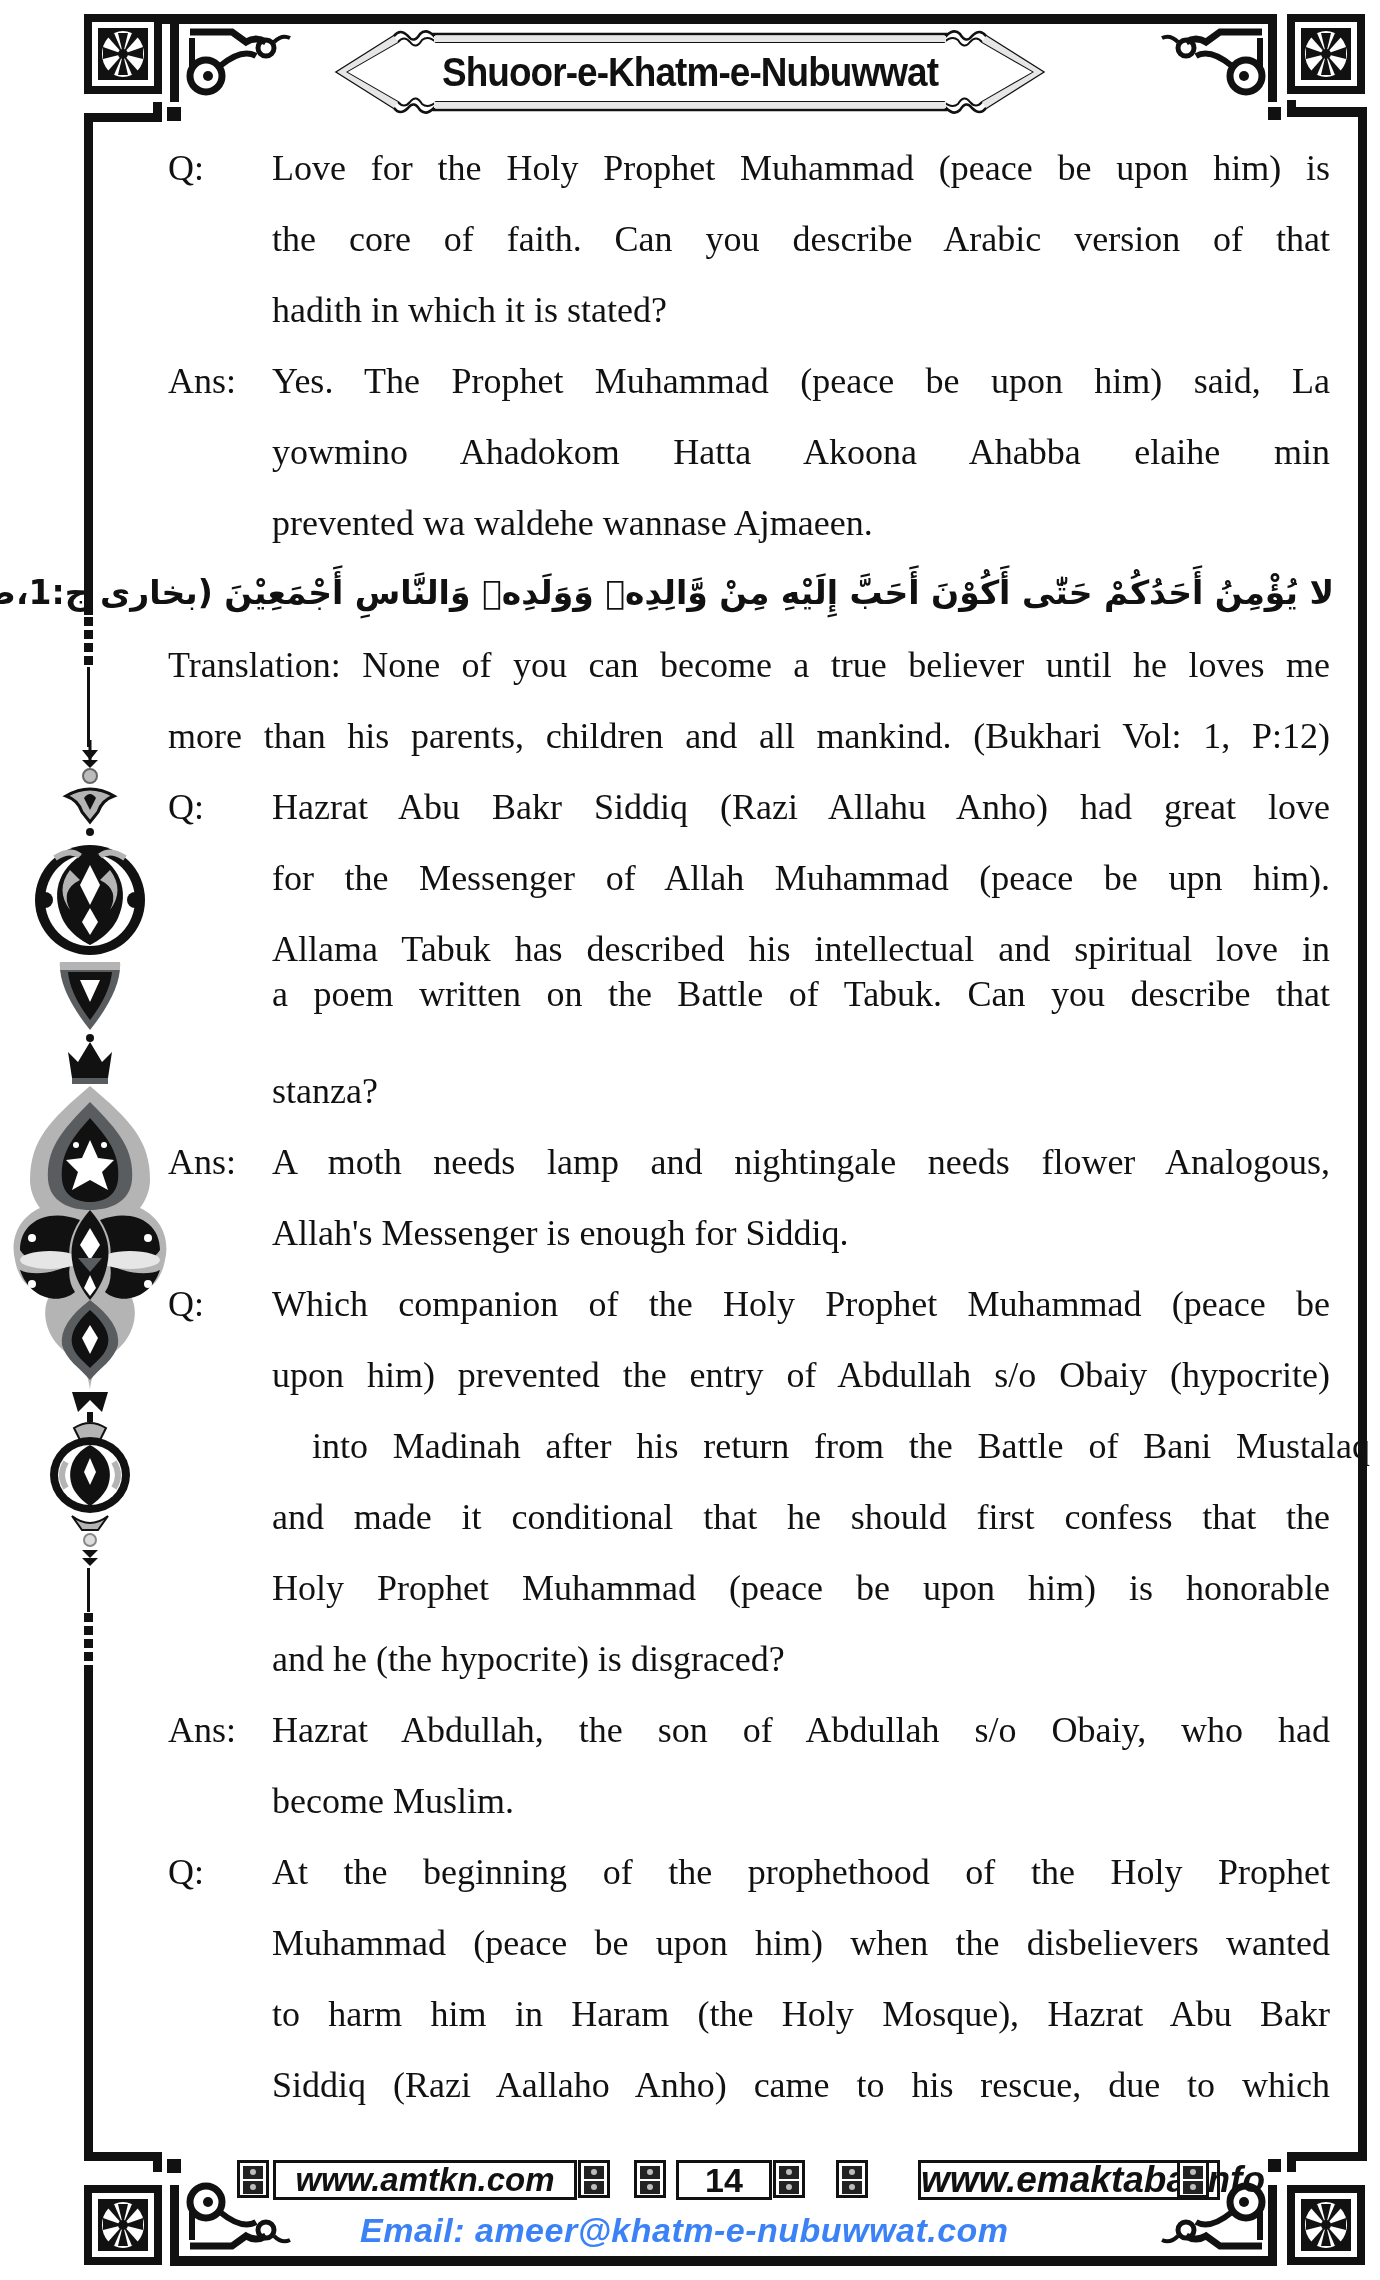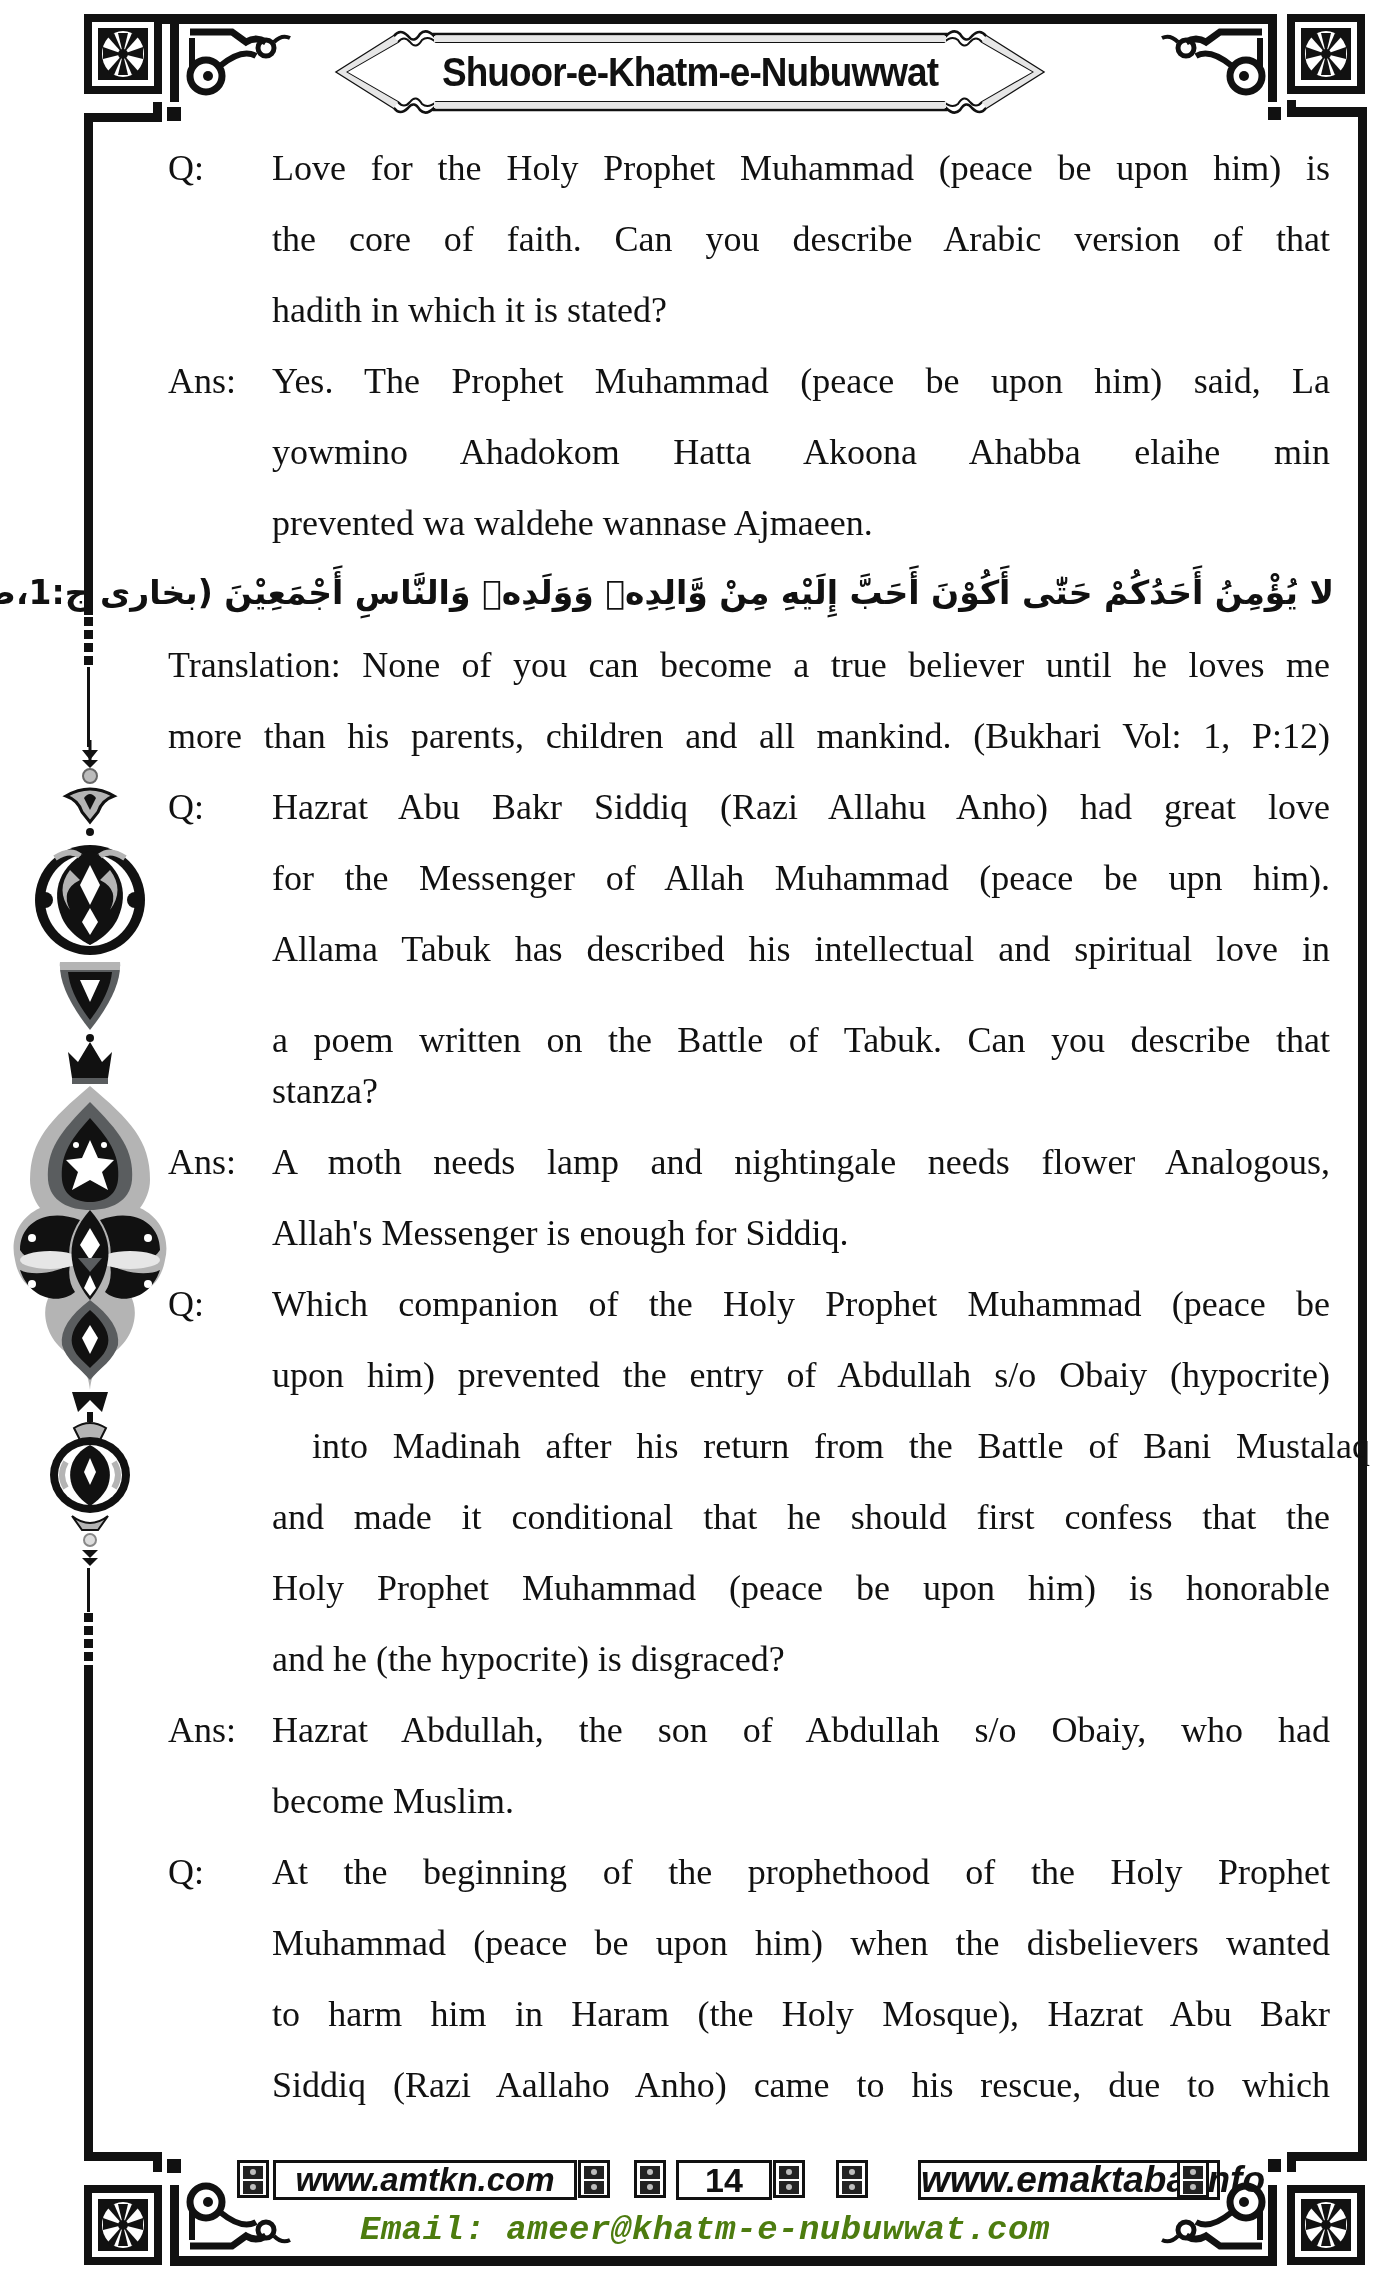--- a/index.html
+++ b/index.html
@@ -24,21 +24,21 @@
   .arabic { position:absolute; left:168px; width:1166px; direction:rtl; text-align:justify; text-align-last:justify; font-family:"DejaVu Sans", sans-serif; font-weight:bold; font-size:33px; line-height:50px; white-space:nowrap; }
 
   
   .ft-box { position:absolute; border:3px solid #111; box-sizing:border-box; height:40px; font-family:"Liberation Sans", sans-serif; font-weight:bold; font-style:italic; font-size:33px; line-height:34px; text-align:center; color:#111; background:#fff; }
   .ft-num { font-style:normal; font-size:34px; }
   .ft-orn { position:absolute; width:32px; height:38px; border:3px solid #111; box-sizing:border-box; background:#fff; }
   .ft-orn i { position:absolute; left:3px; width:20px; height:13px; background:#222; }
   .ft-orn i.a { top:3px; }
   .ft-orn i.b { top:18px; }
   .ft-orn i::after { content:""; position:absolute; left:7px; top:3px; width:6px; height:6px; border-radius:50%; background:#fff; opacity:.7; }
-  #footer-email { position:absolute; left:360px; top:2210px; width:740px; font-family:Liberation Mono, monospace; font-weight:bold; font-style:italic; font-size:34px; line-height:40px; text-align:left; color:#4d7c0f; letter-spacing:0.5px; }
+  #footer-email { position:absolute; left:360px; top:2210px; width:740px; font-family:Liberation Sans, sans-serif; font-weight:bold; font-style:italic; font-size:34px; line-height:40px; text-align:left; color:#3b82f6; letter-spacing:0.5px; }
 </style>
 </head>
 <body>
 
 <div>
 
   <div class="blk" style="left:84px;top:14px;width:1193px;height:10px;"></div>
 
   <div class="blk" style="left:170px;top:14px;width:9px;height:88px;"></div>
 
@@ -285,21 +285,21 @@
 
     <div class="line full" style="top:643px;">Translation: None of you can become a true believer until he loves me</div>
     <div class="line full" style="top:714px;">more than his parents, children and all mankind. (Bukhari Vol: 1, P:12)</div>
   </section>
 
   <section>
     <div class="label" style="top:785px;">Q:</div>
     <div class="line" style="top:785px;">Hazrat Abu Bakr Siddiq (Razi Allahu Anho) had great love</div>
     <div class="line" style="top:856px;">for the Messenger of Allah Muhammad (peace be upn him).</div>
     <div class="line" style="top:927px;">Allama Tabuk has described his intellectual and spiritual love in</div>
-    <div class="line" style="top:1018px;">a poem written on the Battle of Tabuk. Can you describe that</div>
+    <div class="line" style="top:972px;">a poem written on the Battle of Tabuk. Can you describe that</div>
     <div class="line last" style="top:1069px;">stanza?</div>
 
     <div class="label" style="top:1140px;">Ans:</div>
     <div class="line" style="top:1140px;">A moth needs lamp and nightingale needs flower Analogous,</div>
     <div class="line last" style="top:1211px;">Allah's Messenger is enough for Siddiq.</div>
   </section>
 
   <section>
     <div class="label" style="top:1282px;">Q:</div>
     <div class="line" style="top:1282px;">Which companion of the Holy Prophet Muhammad (peace be</div>

